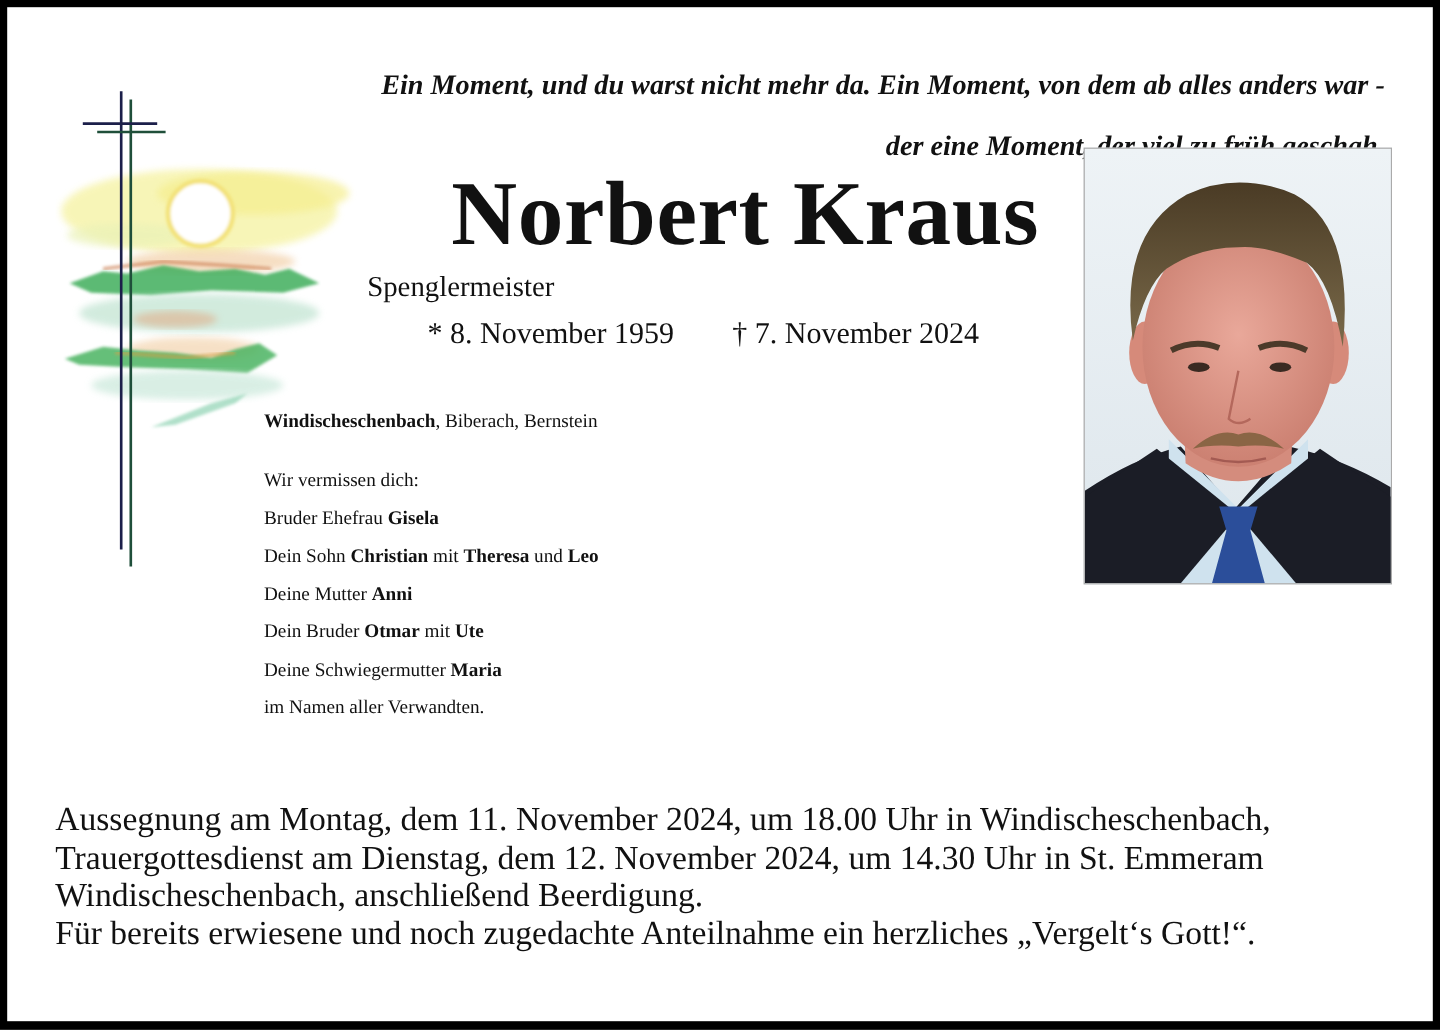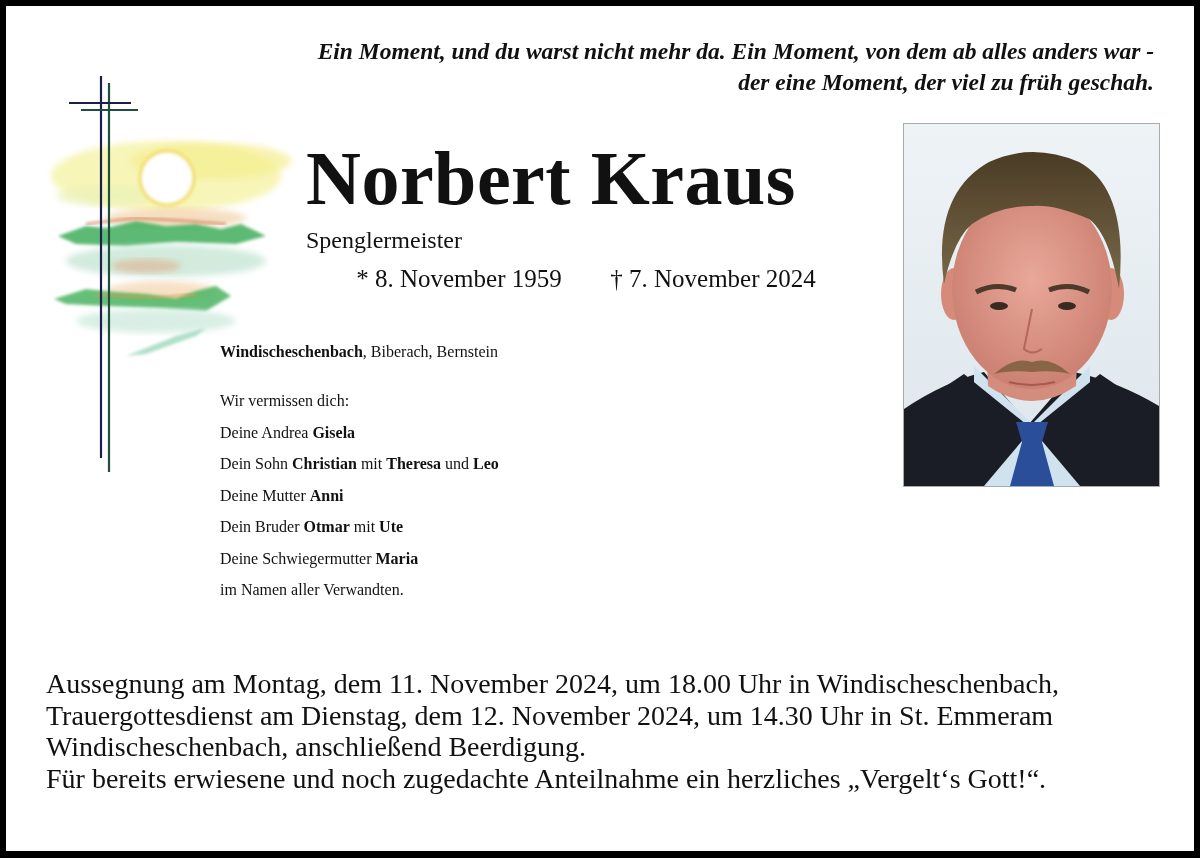--- a/index.html
+++ b/index.html
@@ -1,21 +1,21 @@
 <!DOCTYPE html>
 <html><head>
 <meta charset="utf-8">
 <style>
   html, body { margin: 0; padding: 0; background: #000; }
   body { width: 1200px; height: 858px; overflow: hidden; position: relative; font-family: "Liberation Serif", "DejaVu Serif", serif; color: #111; }
   .card { position: absolute; left: 6px; top: 6px; width: 1188px; height: 845px; background: #fff; }
   .motto { position: absolute; right: 40px; top: 30px; text-align: right; font-style: italic; font-weight: bold; font-size: 23.5px; line-height: 31px; width: 1040px; }
-  .motto span { display: block; }
+  .motto span { display: block; margin-top: 20px; }
   .art { position: absolute; left: 40px; top: 60px; width: 270px; height: 420px; }
-  .name { position: absolute; left: 300px; top: 128px; width: 560px; text-align: left; font-weight: bold; font-size: 76px; line-height: 88px; letter-spacing: 0.5px; }
+  .name { position: absolute; left: 300px; top: 128px; width: 560px; text-align: right; font-weight: bold; font-size: 76px; line-height: 88px; letter-spacing: 0.5px; }
   .profession { position: absolute; left: 300px; top: 220px; width: 560px; font-size: 24px; line-height: 28px; }
   .dates { position: absolute; left: 300px; top: 258px; width: 560px; text-align: center; font-size: 25px; line-height: 30px; }
   .dates .sep { display: inline-block; width: 36px; }
   .places { position: absolute; left: 214px; top: 331px; font-size: 16px; line-height: 30px; }
   .mourners { position: absolute; left: 214px; top: 379px; font-size: 16px; line-height: 31.5px; }
   .mourners div { white-space: nowrap; }
   b { font-weight: bold; }
   .photo { position: absolute; left: 897px; top: 117px; width: 255px; height: 362px; border: 1px solid #aaa; overflow: hidden; background: #e8eef3; }
   .footer { position: absolute; left: 40px; top: 662px; font-size: 28px; line-height: 31.5px; width: 1120px; }
   .footer div { white-space: nowrap; }
@@ -77,21 +77,21 @@
     <span>7. November 2024</span>
   </div>
 
   <div class="places">
     <b>Windischeschenbach</b><span>, Biberach, Bernstein</span>
   </div>
 
   <div class="mourners">
     <div>Wir vermissen dich:</div>
     <div id="mourner-lines">
-        <div><span>Deine Andrea </span><b>Gisela</b></div>
+        <div><span>Bruder Ehefrau </span><b>Gisela</b></div>
         <div><span>Dein Sohn </span><b>Christian</b><span> mit </span><b>Theresa</b><span> und </span><b>Leo</b></div>
         <div><span>Deine Mutter </span><b>Anni</b></div>
         <div><span>Dein Bruder </span><b>Otmar</b><span> mit </span><b>Ute</b></div>
         <div><span>Deine Schwiegermutter </span><b>Maria</b></div>
       </div>
     <div>im Namen aller Verwandten.</div>
   </div>
 
   <div class="photo">
     <svg width="255" height="362" viewBox="0 0 255 362">

